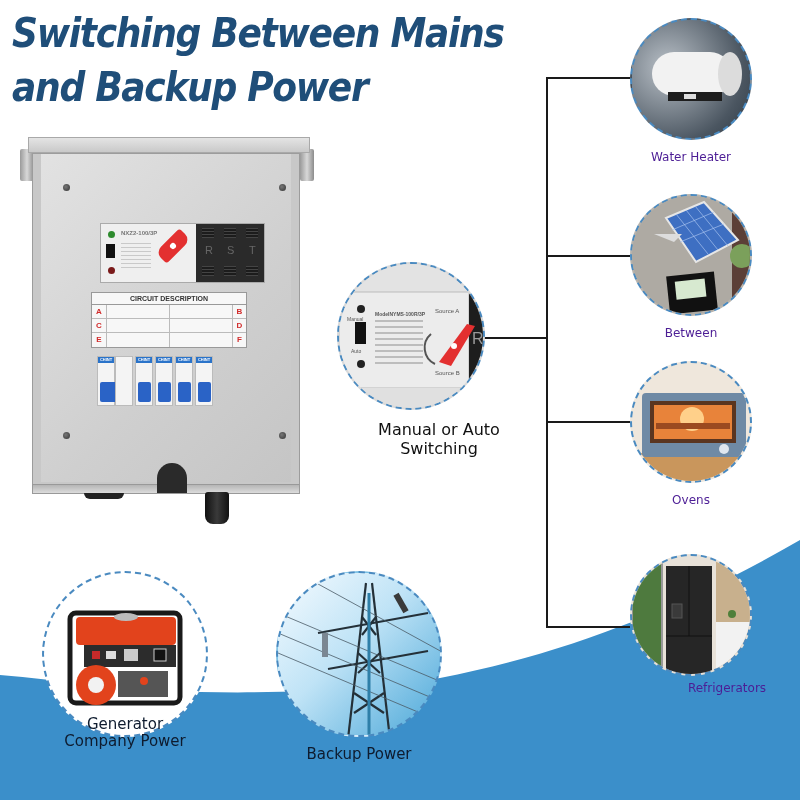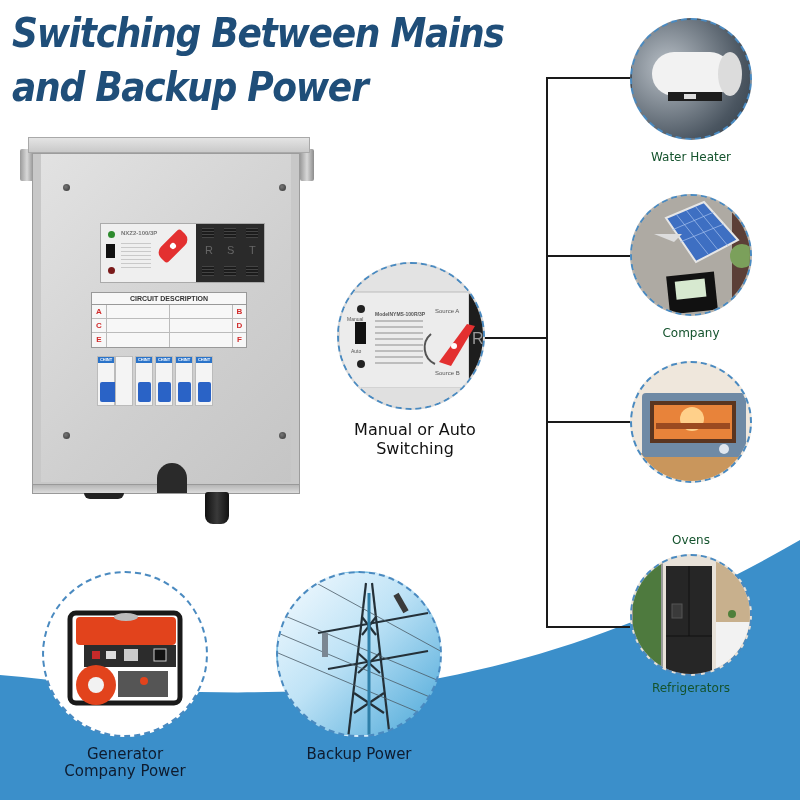--- a/index.html
+++ b/index.html
@@ -47,21 +47,21 @@
   .circ-letter { width: 14px; font-size: 8px; font-weight: bold; color: #d12b2b; text-align: center; line-height: 14px; }
   .circ-cell { flex: 1; border-left: 1px solid #bbb; }
 
   .breakers { position: absolute; left: 77px; top: 218px; width: 150px; height: 52px; }
   .brk { position: absolute; top: 0; width: 18px; height: 50px; background: #f4f4f4; border: 1px solid #bbb; }
   .brk-top { position: absolute; top: 0; left: 0; right: 0; height: 6px; background: #2a73c9; color:#fff; font-size: 4px; text-align:center; line-height:6px; font-weight:bold; }
   .brk-tog { position: absolute; bottom: 3px; left: 2px; width: 13px; height: 20px; background: #2a63c6; border-radius: 2px; }
 
   
   .badge { position: absolute; border-radius: 50%; border: 2px dashed #4a8ac0; overflow: hidden; z-index: 2; background: #fff; }
-  .label { position: absolute; text-align: center; color: #14532d; font-family: "DejaVu Sans", sans-serif; z-index: 3; }
+  .label { position: absolute; text-align: center; color: #4c1d95; font-family: "DejaVu Sans", sans-serif; z-index: 3; }
   .label.small { font-size: 12px; }
   .label.big { font-size: 15px; line-height: 17px; color: #0e1b2e; }
   .label.mid { font-size: 16px; color: #111; }
 </style>
 </head>
 <body>
 
 <svg class="wave" viewBox="0 0 800 800">
   <path d="M0,675 C60,680 120,690 200,692 C300,694 380,688 440,678 C560,655 680,610 800,540 L800,800 L0,800 Z" fill="#3b8fca"></path>
 </svg>
@@ -186,21 +186,21 @@
     <circle cx="115" cy="82" r="3" fill="#fff"></circle>
     <rect x="0" y="124" width="148" height="24" fill="#e0e0e0"></rect>
   </svg>
   <span style="position:absolute;left:36px;top:47px;font-size:5px;font-weight:bold;color:#555;">ModelNYMS-100R/3P</span>
   <span style="position:absolute;left:96px;top:44px;font-size:6px;color:#555;">Source A</span>
   <span style="position:absolute;left:96px;top:106px;font-size:6px;color:#555;">Source B</span>
   <span style="position:absolute;left:8px;top:52px;font-size:5px;color:#555;">Manual</span>
   <span style="position:absolute;left:12px;top:84px;font-size:5px;color:#555;">Auto</span>
   <span style="position:absolute;left:133px;top:66px;font-size:16px;color:#999;">R</span>
 </div>
-<div class="label mid" style="left:284px;top:420px;width:230px;padding-left:32px;">Manual or Auto Switching</div>
+<div class="label mid" style="left:308px;top:420px;width:230px;padding-left:32px;">Manual or Auto Switching</div>
 
 <div class="badge" style="left:630px;top:18px;width:122px;height:122px;background:radial-gradient(circle at 30% 40%,#b9c0c7,#4b5661 70%,#2e3943);">
   <svg width="122" height="122" viewBox="0 0 122 122">
     <rect x="20" y="32" width="80" height="44" rx="22" fill="#f2f2f2"></rect>
     <ellipse cx="98" cy="54" rx="12" ry="22" fill="#dcdcdc"></ellipse>
     <rect x="36" y="72" width="54" height="9" fill="#1d1d1d"></rect>
     <rect x="52" y="74" width="12" height="5" fill="#ddd"></rect>
   </svg>
 </div>
 <div class="label small" style="left:628px;top:150px;width:126px;">Water Heater</div>
@@ -216,67 +216,67 @@
         <line x1="54" y1="14" x2="86" y2="54"></line>
         <line x1="63" y1="10" x2="96" y2="50"></line>
       <line x1="40" y1="34" x2="82" y2="16"></line>
         <line x1="48" y1="46" x2="92" y2="28"></line>
     </g>
     <polygon points="22,38 50,38 42,46" fill="#ddd"></polygon>
     <rect x="36" y="78" width="48" height="38" fill="#111" transform="rotate(-6 60 97)"></rect>
     <rect x="44" y="84" width="30" height="18" fill="#d7e9d0" transform="rotate(-6 60 97)"></rect>
   </svg>
 </div>
-<div class="label small" style="left:628px;top:326px;width:126px;">Company</div>
+<div class="label small" style="left:628px;top:326px;width:126px;">Between</div>
 
 <div class="badge" style="left:630px;top:361px;width:122px;height:122px;background:#efe7dc;">
   <svg width="122" height="122" viewBox="0 0 122 122">
     <rect x="0" y="90" width="122" height="32" fill="#c9965c"></rect>
     <rect x="10" y="30" width="104" height="64" rx="4" fill="#6f8aa5"></rect>
     <rect x="18" y="38" width="86" height="42" fill="#5a3520"></rect>
     <rect x="22" y="42" width="78" height="34" fill="#e8833a"></rect>
     <circle cx="60" cy="56" r="12" fill="#ffd08a"></circle>
     <rect x="24" y="60" width="74" height="6" fill="#9b4a20"></rect>
     <circle cx="92" cy="86" r="5" fill="#dfe6ee"></circle>
   </svg>
 </div>
-<div class="label small" style="left:628px;top:493px;width:126px;margin-top:40px;">Ovens</div>
+<div class="label small" style="left:628px;top:493px;width:126px;">Ovens</div>
 
 <div class="badge" style="left:630px;top:554px;width:122px;height:122px;background:#e8e2d9;">
   <svg width="122" height="122" viewBox="0 0 122 122">
     <rect x="0" y="0" width="30" height="122" fill="#4e7a3e"></rect>
     <rect x="0" y="0" width="30" height="122" fill="none" stroke="#999" stroke-width="2"></rect>
     <rect x="84" y="0" width="38" height="122" fill="#c8b08d"></rect>
     <rect x="84" y="66" width="38" height="56" fill="#f2f2f2"></rect>
     <rect x="34" y="10" width="46" height="112" fill="#262626"></rect>
     <line x1="57" y1="10" x2="57" y2="80" stroke="#111" stroke-width="1"></line>
     <line x1="34" y1="80" x2="80" y2="80" stroke="#111" stroke-width="1"></line>
     <rect x="40" y="48" width="10" height="14" fill="#3a3a3a" stroke="#555"></rect>
     <circle cx="100" cy="58" r="4" fill="#4f7f3a"></circle>
   </svg>
 </div>
-<div class="label small" style="left:628px;top:681px;width:126px;">Refrigerators</div>
+<div class="label small" style="left:664px;top:681px;width:126px;">Refrigerators</div>
 
 <div class="badge" style="left:42px;top:571px;width:166px;height:166px;background:#ffffff;">
   <svg width="166" height="166" viewBox="0 0 166 166">
     <rect x="26" y="40" width="110" height="90" rx="6" fill="none" stroke="#1a1a1a" stroke-width="5"></rect>
     <rect x="32" y="44" width="100" height="28" rx="4" fill="#e2431c"></rect>
     <ellipse cx="82" cy="44" rx="12" ry="4" fill="#bbb"></ellipse>
     <rect x="40" y="72" width="92" height="22" fill="#2c2c2c"></rect>
     <rect x="48" y="78" width="8" height="8" fill="#c62a2a"></rect>
     <rect x="62" y="78" width="10" height="8" fill="#ddd"></rect>
     <rect x="80" y="76" width="14" height="12" fill="#ccc"></rect>
     <rect x="110" y="76" width="12" height="12" fill="#111" stroke="#ccc"></rect>
     <circle cx="52" cy="112" r="20" fill="#e2431c"></circle>
     <circle cx="52" cy="112" r="8" fill="#f2f2f2"></circle>
     <rect x="74" y="98" width="50" height="26" fill="#555"></rect>
     <circle cx="100" cy="108" r="4" fill="#e2431c"></circle>
   </svg>
 </div>
-<div class="label big" style="left:40px;top:746px;width:170px;">
+<div class="label big" style="left:40px;top:716px;width:170px;">
   <div>Generator</div>
   <div>Company Power</div>
 </div>
 
 <div class="badge" style="left:276px;top:571px;width:166px;height:166px;background:linear-gradient(135deg,#f6fbff 0%,#bfe3f6 45%,#4aa7d8 100%);">
   <svg width="166" height="166" viewBox="0 0 166 166">
     <g stroke="#243038" stroke-width="2.2" fill="none">
       <line x1="70" y1="166" x2="88" y2="10"></line>
         <line x1="112" y1="166" x2="94" y2="10"></line>
       <line x1="76" y1="120" x2="106" y2="140"></line>

